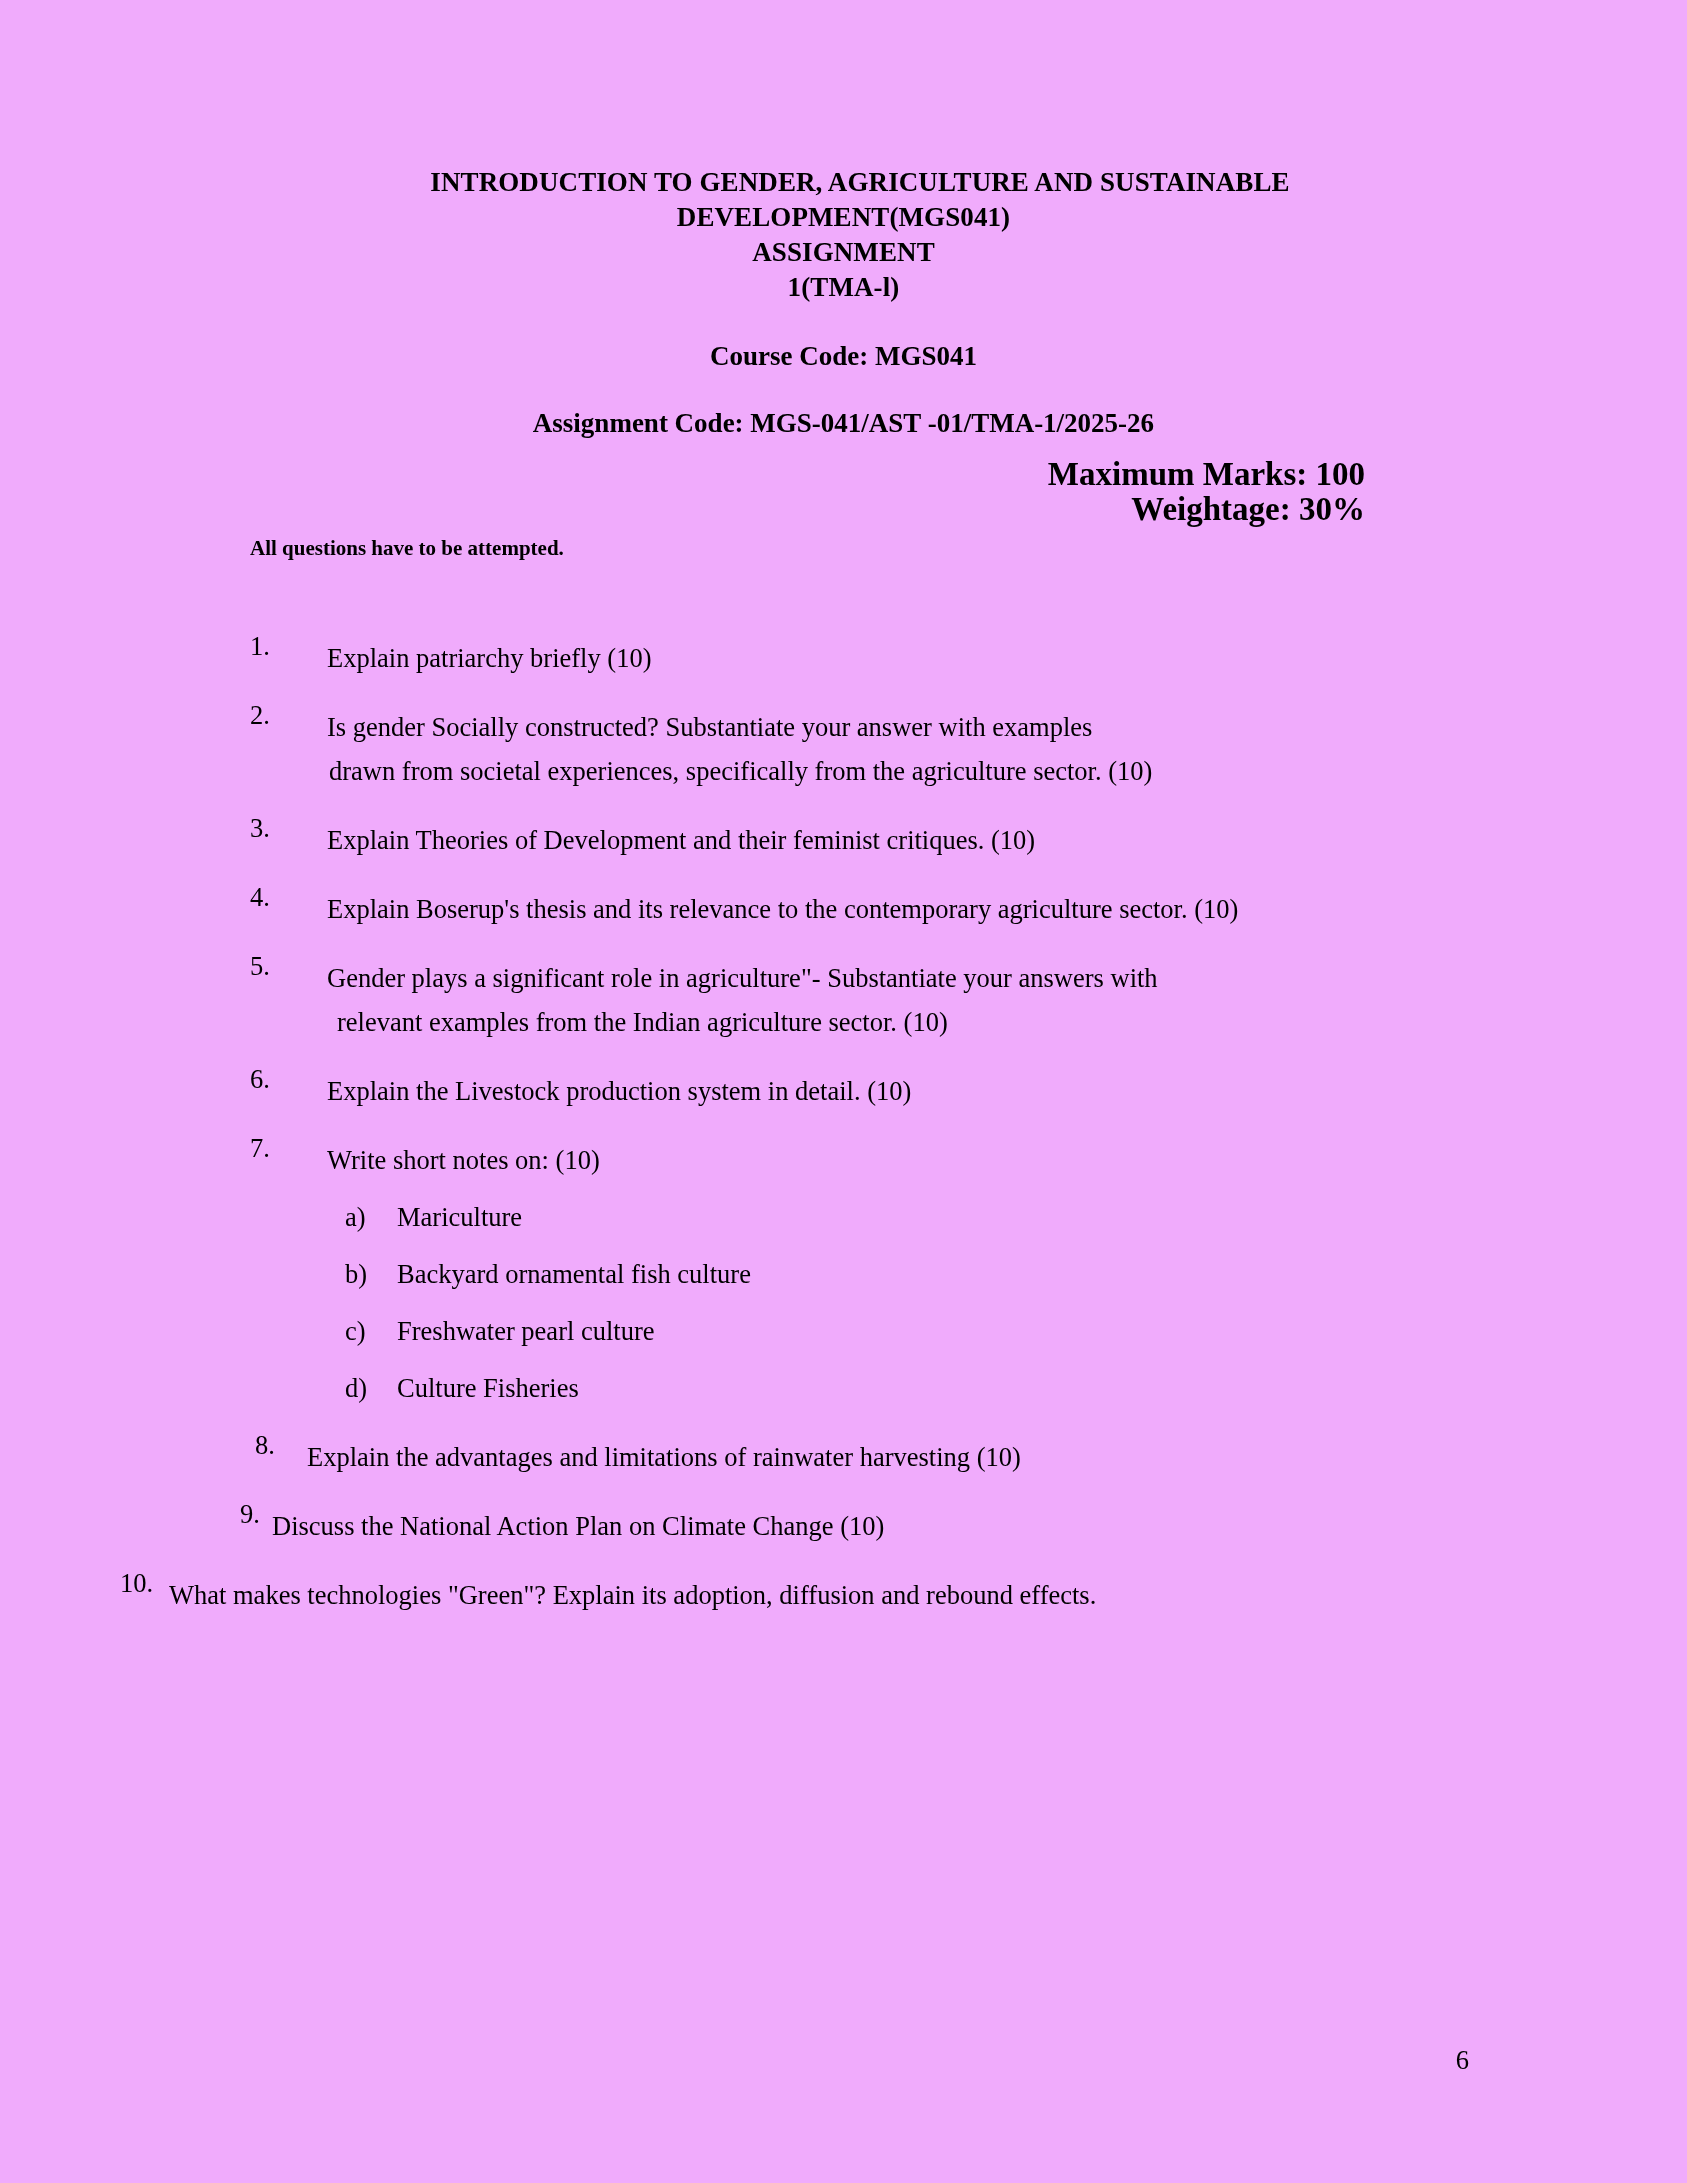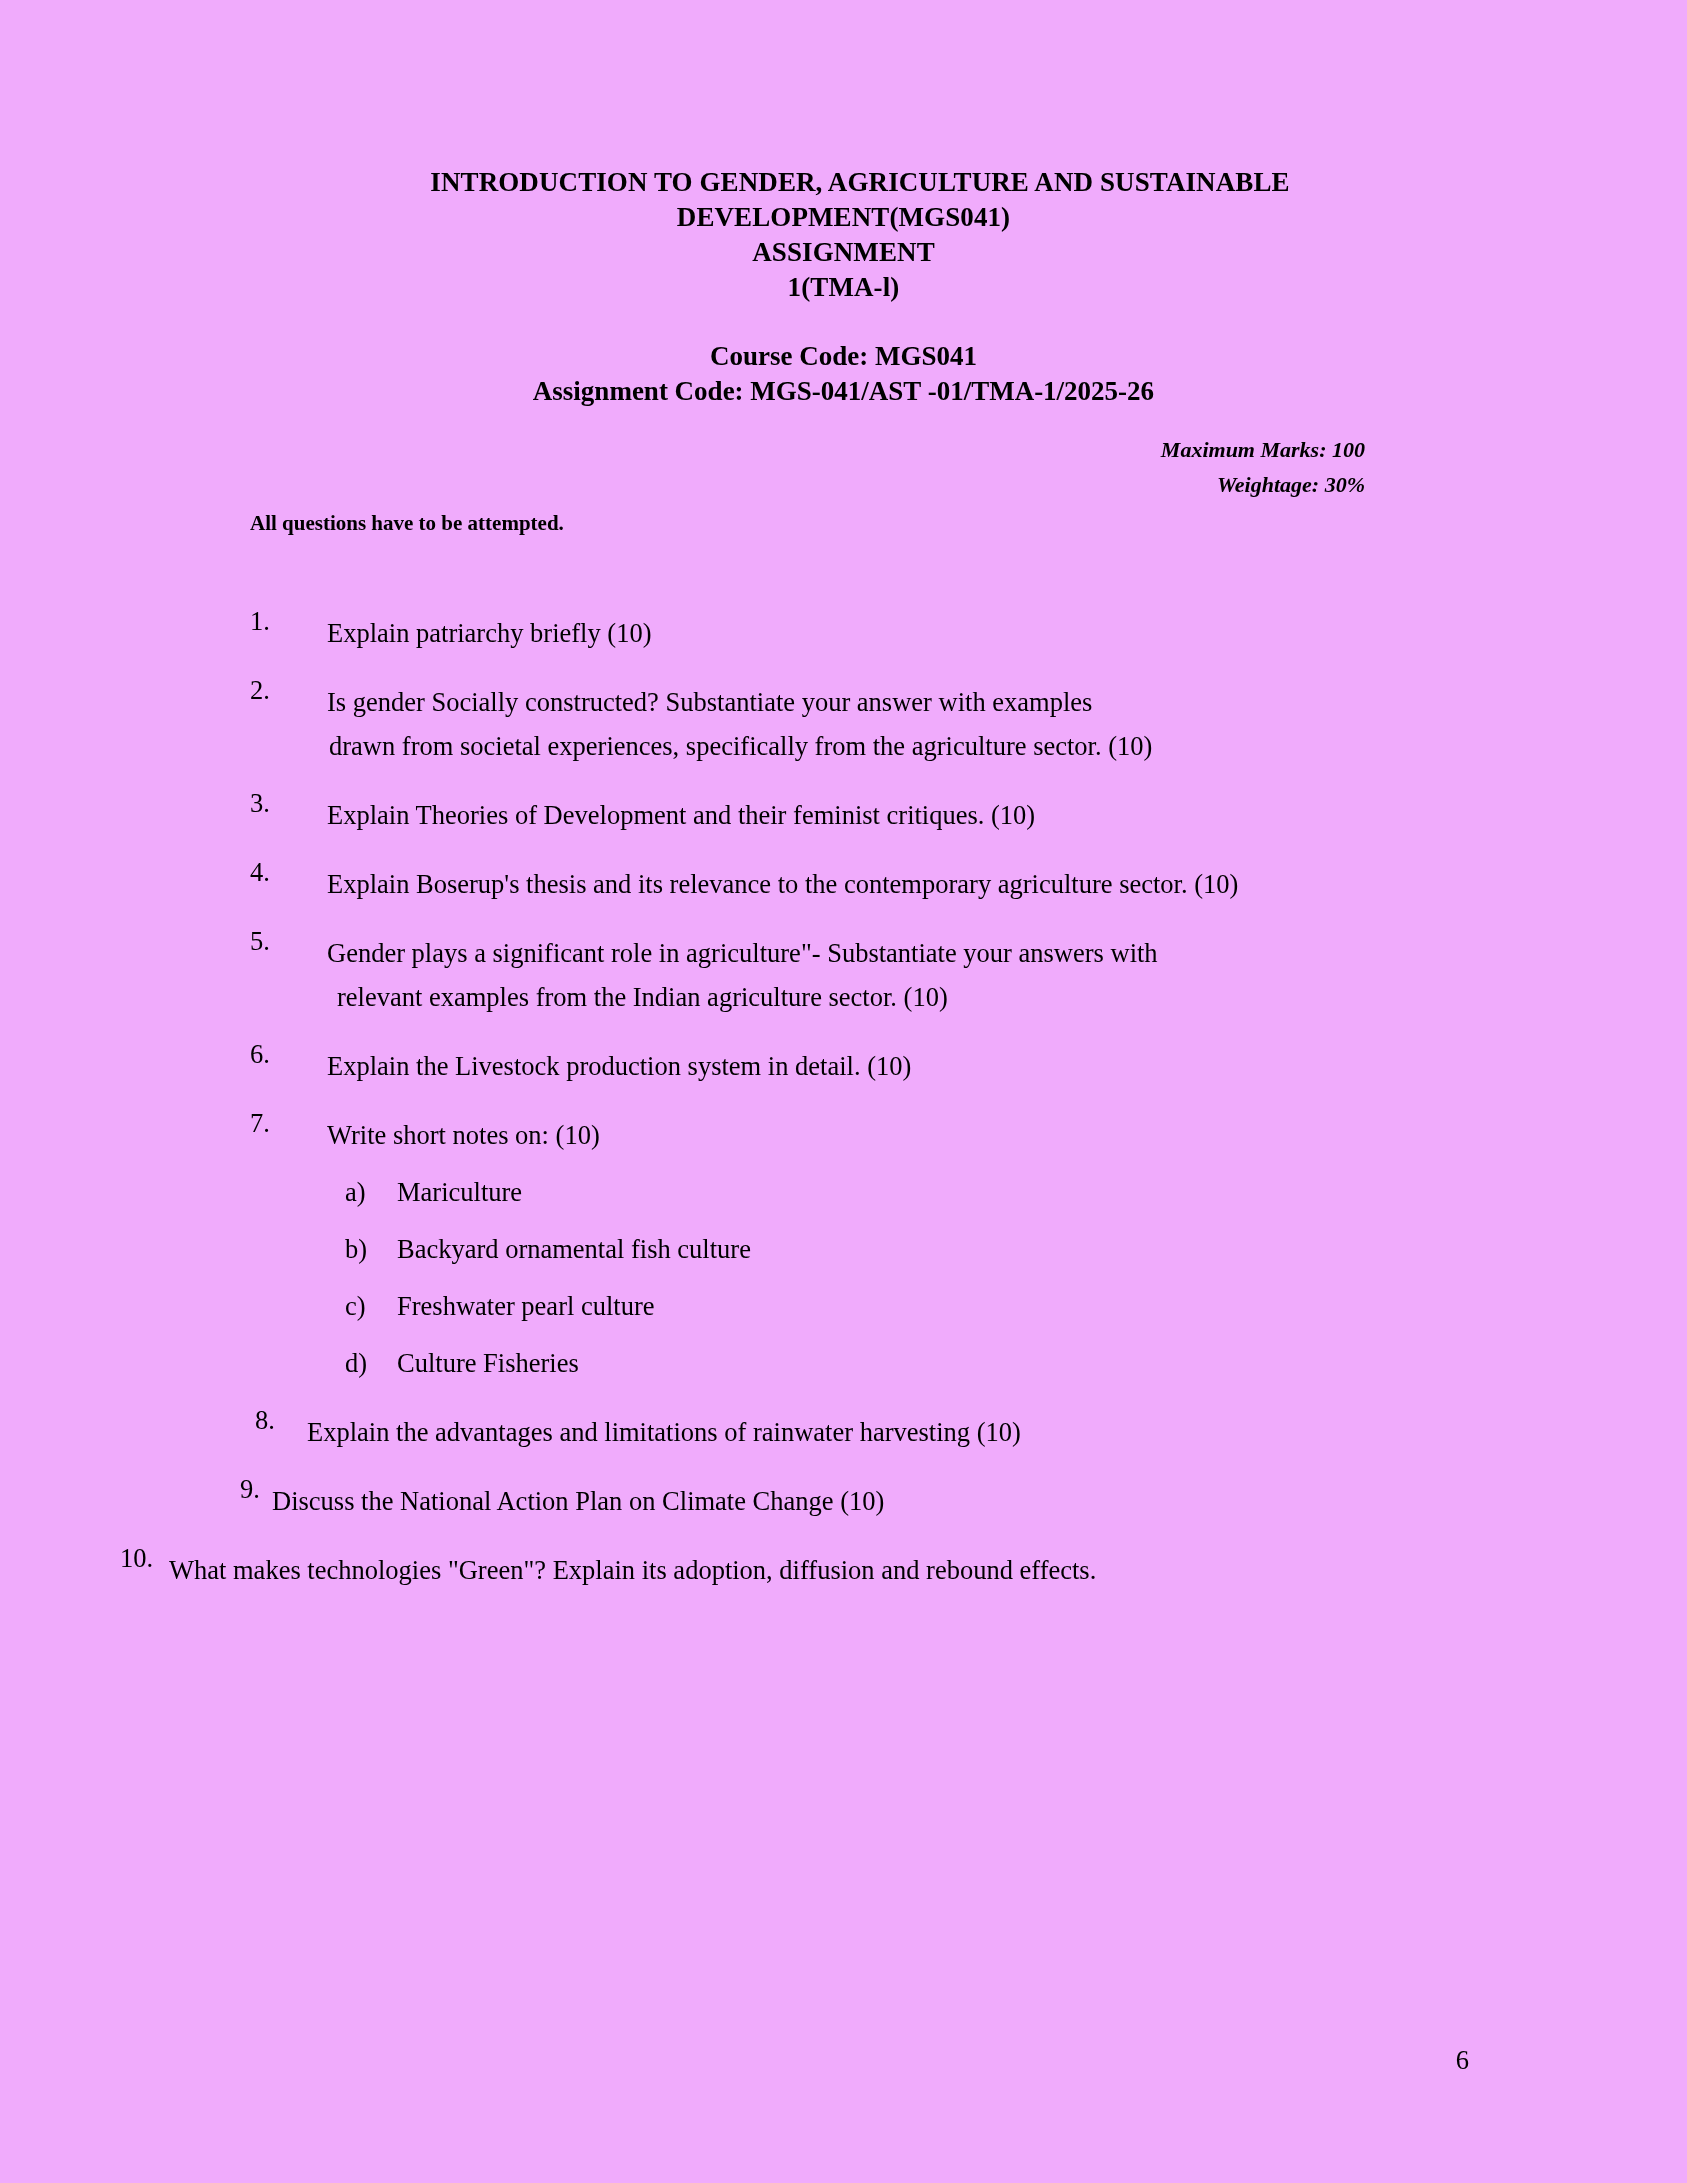--- a/index.html
+++ b/index.html
@@ -39,31 +39,30 @@
   .title-line-1 { padding: 0 218px 0 251px; }
 
   
   .code-block {
     margin-top: 34px;
     text-align: center;
     font-weight: bold;
     font-size: 27px;
     line-height: 35px;
   }
-  .code-line { display: block; }
+  .code-line { display: block; margin-top: 32px; }
 
   
   .marks-block {
-    margin-top: 23px;
+    margin-top: 16px;
     text-align: right;
     padding-right: 322px;
     font-weight: bold;
-    font-size: 22px;
-    line-height: 35px;
-    font-style: italic;
+    font-size: 33px;
+    line-height: 35px;
   }
   .marks-line { display: block; }
 
   
   .attempt-note {
     margin-top: 4px;
     padding-left: 250px;
     font-weight: bold;
     font-size: 21px;
     line-height: 35px;

